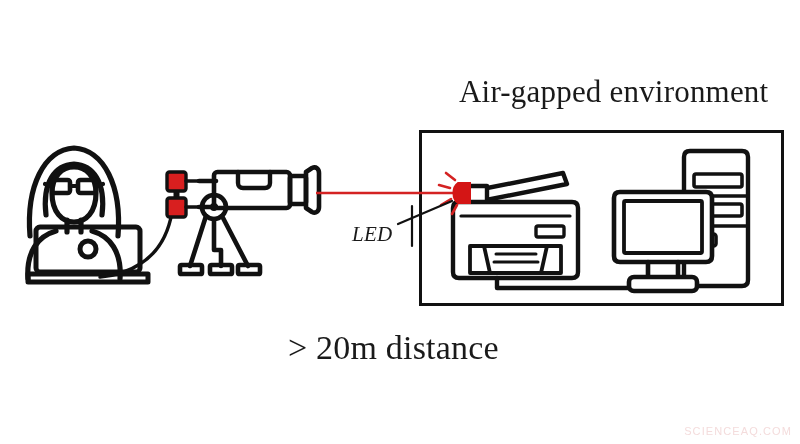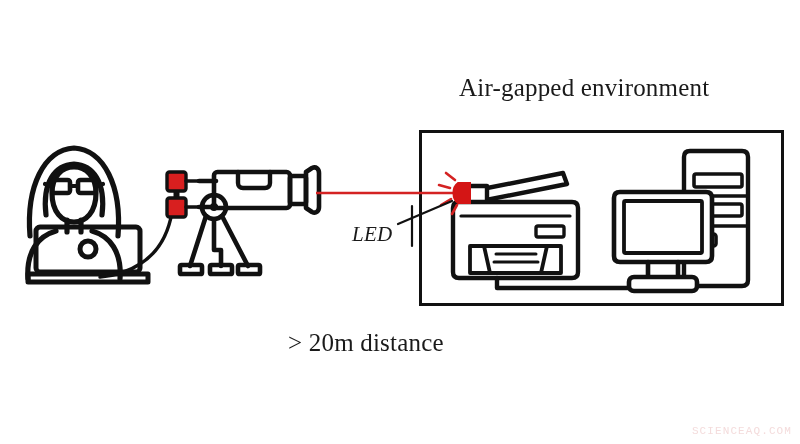--- a/index.html
+++ b/index.html
@@ -3,26 +3,26 @@
 <meta charset="utf-8">
 <style>
   html,body{margin:0;padding:0;background:#ffffff;}
   body{
     width:800px;height:444px;position:relative;overflow:hidden;
     font-family:"Liberation Serif","DejaVu Serif",serif;
     background:#ffffff;
   }
   #scene{position:absolute;left:0;top:0;width:800px;height:444px;}
   .lbl{position:absolute;color:#1a1a1a;white-space:nowrap;}
-  #lbl-airgap{left:459px;top:74px;font-size:25px;letter-spacing:.2px;}
+  #lbl-airgap{left:459px;top:74px;font-size:31px;letter-spacing:.2px;}
   #lbl-led{left:352px;top:222px;font-size:21px;letter-spacing:.3px;font-style:italic;}
-  #lbl-distance{left:288px;top:329px;font-size:25px;letter-spacing:.2px;}
+  #lbl-distance{left:288px;top:329px;font-size:34px;letter-spacing:.2px;}
   #watermark{
     position:absolute;right:8px;bottom:7px;
-    font-family:Liberation Mono, monospace;
+    font-family:Liberation Sans, sans-serif;
     font-size:11px;letter-spacing:1.1px;color:#f4dcdc;
   }
 </style>
 </head>
 <body>
 
 <svg id="scene" viewBox="0 0 800 444" xmlns="http://www.w3.org/2000/svg">
 
   <rect x="420.5" y="131.5" width="362" height="173" fill="none" stroke="#111111" stroke-width="3"></rect>
 

